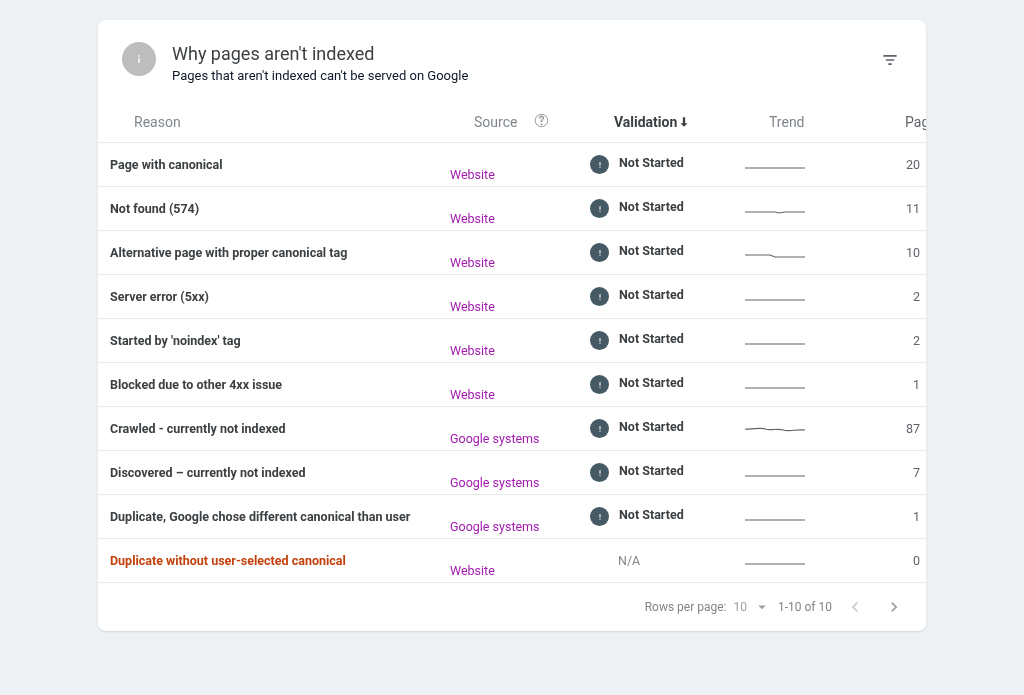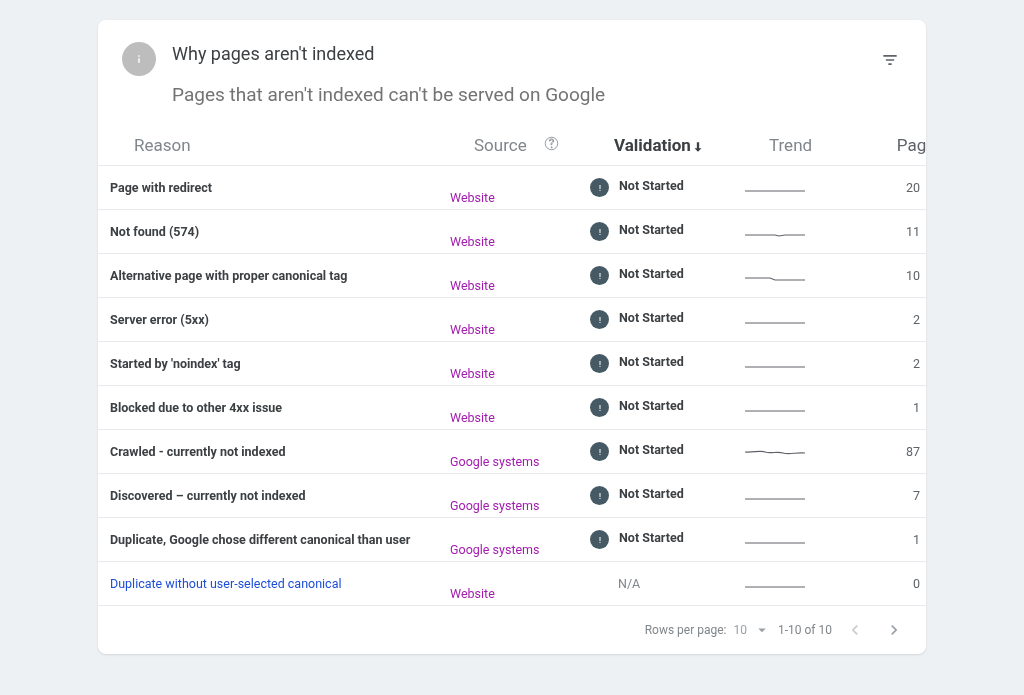--- a/index.html
+++ b/index.html
@@ -37,23 +37,23 @@
       margin-right: 16px;
     }
     .info-icon svg { width: 18px; height: 18px; fill: #fff; }
     .header-text h1 {
       font-size: 18px;
       font-weight: 400;
       color: #3c4043;
       line-height: 1.3;
     }
     .header-text p {
-      font-size: 19px;
-      color: #737373;
-      margin-top: 18px;
+      font-size: 13px;
+      color: #0f172a;
+      margin-top: 3px;
     }
     .filter-icon {
       position: absolute;
       right: 24px;
       top: 28px;
       width: 24px;
       height: 24px;
       cursor: pointer;
       display: flex;
       align-items: center;
@@ -63,32 +63,32 @@
     .table { width: 100%; }
     .table-header, .table-row {
       display: grid;
       grid-template-columns: 340px 140px 155px 115px 60px;
       align-items: center;
       padding: 0 24px 0 12px;
       border-bottom: 1px solid #e8eaed;
     }
     .table-header {
       height: 42px;
-      font-size: 17px;
+      font-size: 14px;
       color: #80868b;
       padding-left: 36px;
     }
     .table-row {
       height: 44px;
       font-size: 12.5px;
       color: #5f6368;
       cursor: pointer;
     }
     .col-reason { font-weight: 700; color: #3c4043; padding-right: 8px; white-space: nowrap; overflow: hidden; text-overflow: ellipsis; }
-    .col-reason.na { font-weight: 400; color: #1d4ed8; }
+    .col-reason.na { font-weight: 700; color: #c2410c; }
     .col-source { color: #a21caf; margin-top: 20px; }
     .th-validation { font-weight: 700; color: #3c4043; display: flex; align-items: center; gap: 0; cursor: pointer; }
     .th-source { display: flex; align-items: center; gap: 17px; }
     .sort-arrow { width: 14px; height: 14px; }
     .sort-arrow svg { width: 14px; height: 14px; fill: #3c4043; }
     .help-icon svg { width: 15px; height: 15px; fill: #80868b; }
     .validation-cell { display: flex; align-items: flex-start; gap: 10px; }
     .status-icon {
       width: 19px;
       height: 19px;
@@ -177,21 +177,21 @@
           <svg viewBox="0 0 24 24">
               <path d="M12 20l-6-6h4V4h4v10h4z"></path>
             </svg>
         </span>
       </div>
       <div>Trend</div>
       <div class="col-pages">Pages</div>
     </div>
     <div id="rows-container">
         <div class="table-row">
-          <div class="col-reason">Page with redirect</div>
+          <div class="col-reason">Page with canonical</div>
           <div class="col-source">Website</div>
           <div class="validation-cell">
             <span class="status-icon">
               <svg viewBox="0 0 24 24">
                 <path d="M11 6h2v8h-2zm0 10h2v2h-2z"></path>
               </svg>
             </span>
             <span class="validation-label">Not Started</span>
           </div>
           <div class="trend-cell">

